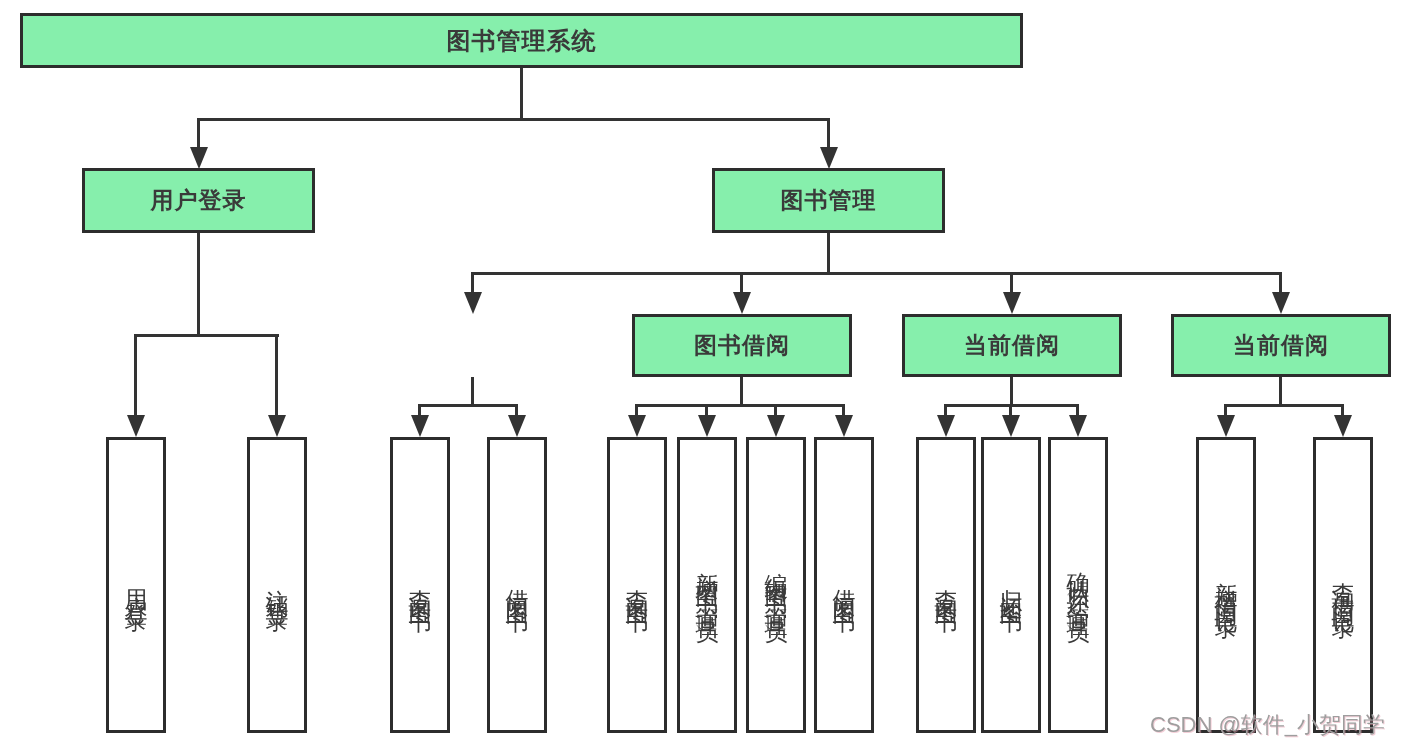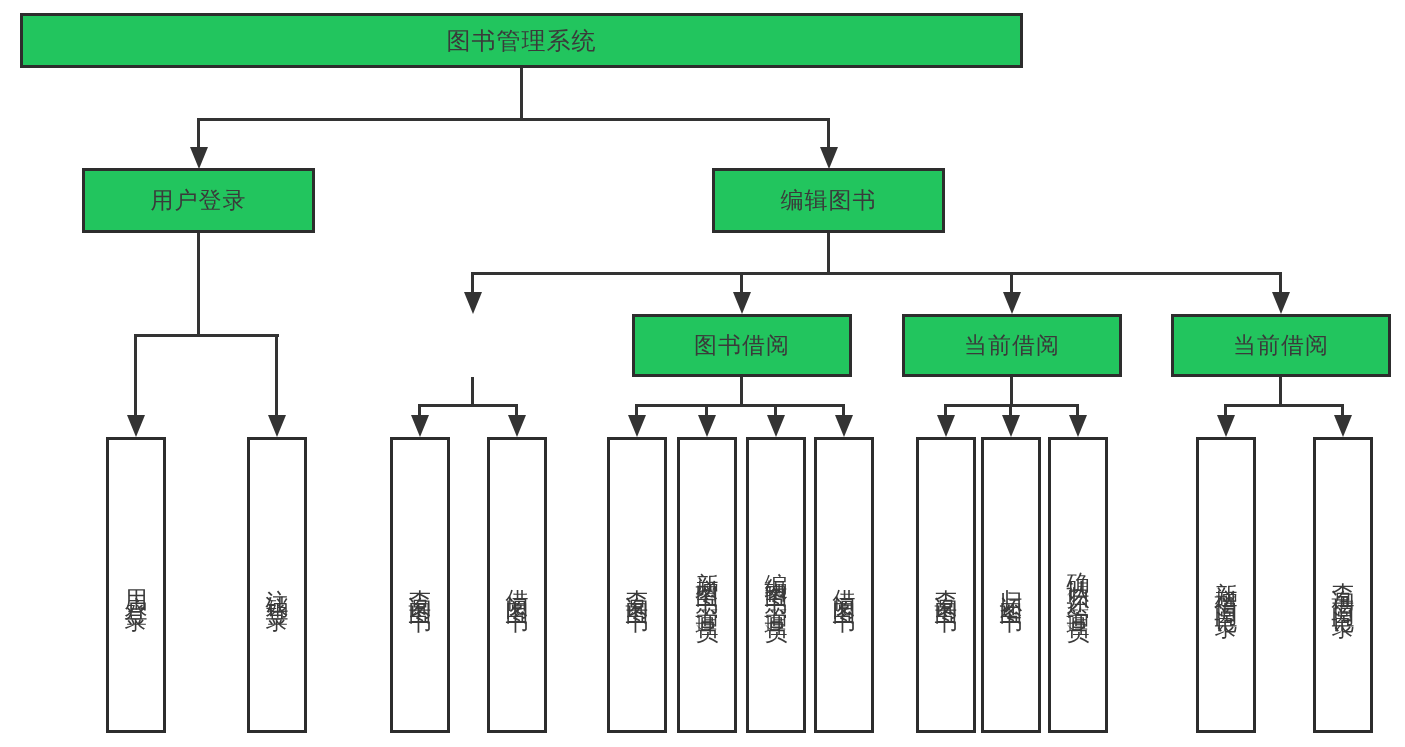--- a/index.html
+++ b/index.html
@@ -10,30 +10,31 @@
   .canvas {
     position: relative;
     width: 1405px;
     height: 747px;
     background: var(--background, #ffffff);
     overflow: hidden;
   }
   .node {
     position: absolute;
     box-sizing: border-box;
-    background: #22c55e;
+    background: #86efac;
     border: 3px solid var(--border, #2d2d2d);
     color: var(--text, #3a3a3a);
     display: flex;
     align-items: center;
     justify-content: center;
     font-size: 23px;
     letter-spacing: 1px;
     white-space: nowrap;
     z-index: 2;
+    font-weight: bold;
   }
   .root { left: 20px; top: 13px; width: 1003px; height: 55px; font-size: 24px; }
   .g2   { top: 168px; width: 233px; height: 65px; }
   .g3   { top: 314px; width: 220px; height: 63px; }
   .vnode {
     position: absolute;
     box-sizing: border-box;
     background: #ffffff;
     border: 3px solid var(--border, #2d2d2d);
     color: var(--text, #3a3a3a);
@@ -79,21 +80,21 @@
   <div class="node root">图书管理系统</div>
 
   <div class="vl" style="left:520px;top:68px;height:52px"></div>
   <div class="hl" style="left:197px;top:118px;width:633px"></div>
   <div class="vl" style="left:197px;top:118px;height:34px"></div>
   <div class="arr" style="left:190px;top:147px"></div>
   <div class="vl" style="left:827px;top:118px;height:34px"></div>
   <div class="arr" style="left:820px;top:147px"></div>
 
   <div class="node g2" style="left:82px">用户登录</div>
-  <div class="node g2" style="left:712px">编辑图书</div>
+  <div class="node g2" style="left:712px">图书管理</div>
 
   <div class="vl" style="left:197px;top:233px;height:103px"></div>
   <div class="hl" style="left:134px;top:334px;width:145px"></div>
   <div class="vl" style="left:134px;top:334px;height:83px"></div>
   <div class="arr" style="left:127px;top:415px"></div>
   <div class="vl" style="left:275px;top:334px;height:83px"></div>
   <div class="arr" style="left:268px;top:415px"></div>
 
   <div class="vnode leaf" style="left:106px">
     <span class="vtext">用户登录</span>
@@ -177,14 +178,15 @@
   <div class="arr" style="left:1217px;top:415px"></div>
   <div class="vl" style="left:1341px;top:404px;height:13px"></div>
   <div class="arr" style="left:1334px;top:415px"></div>
   <div class="vnode leaf" style="left:1196px">
     <span class="vtext">新增借阅记录</span>
   </div>
   <div class="vnode leaf" style="left:1313px">
     <span class="vtext">查询借阅记录</span>
   </div>
 
+  <div class="watermark">CSDN @软件_小贺同学</div>
 
 </div>
 
 </body></html>

